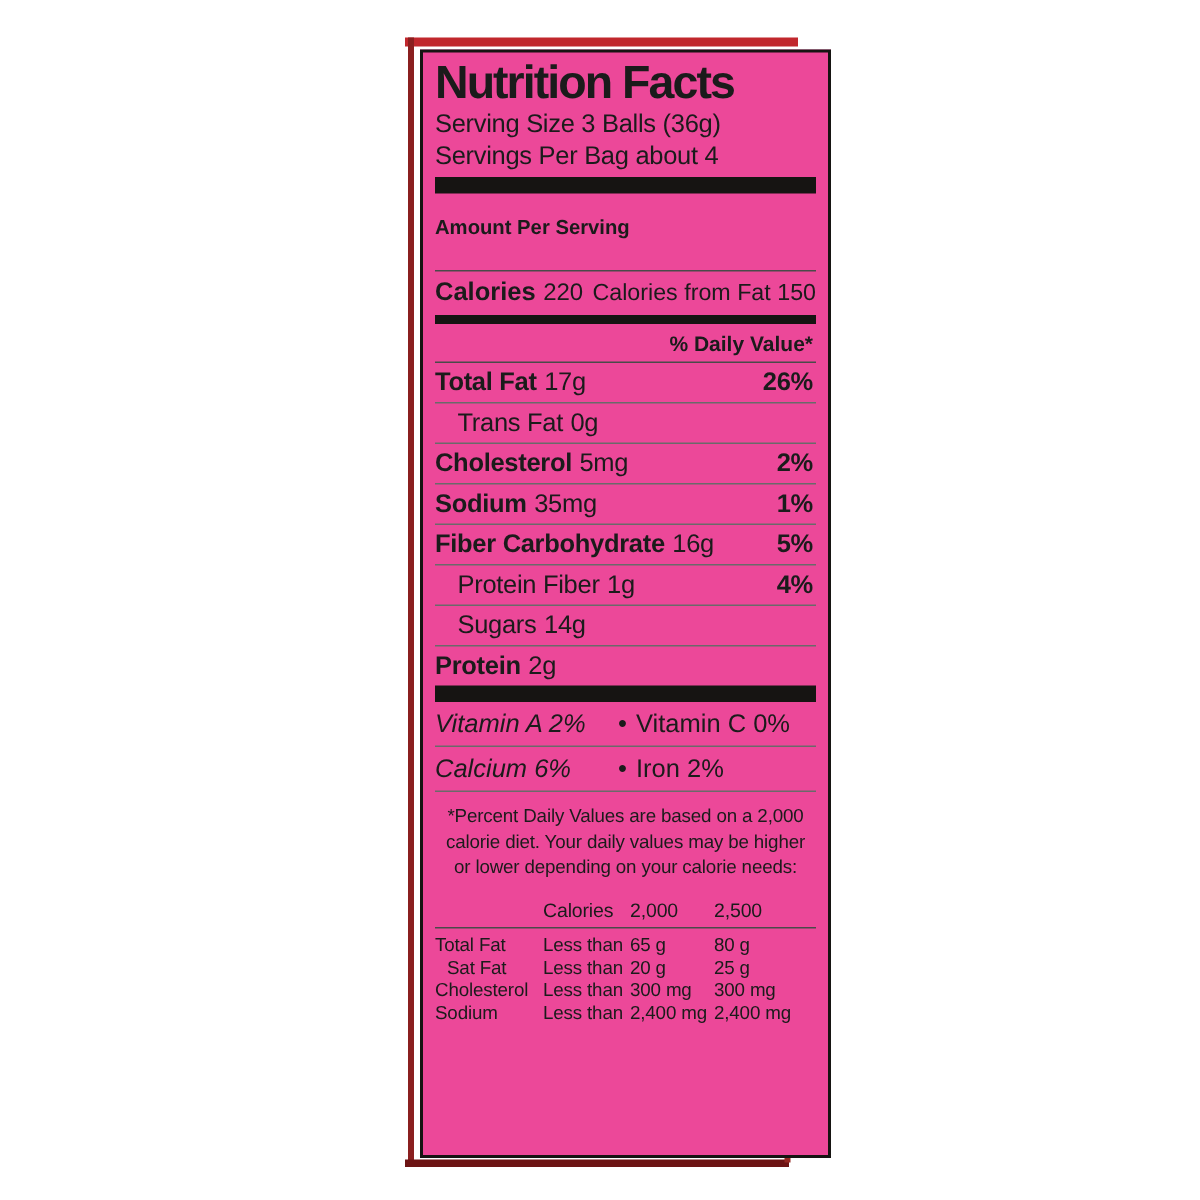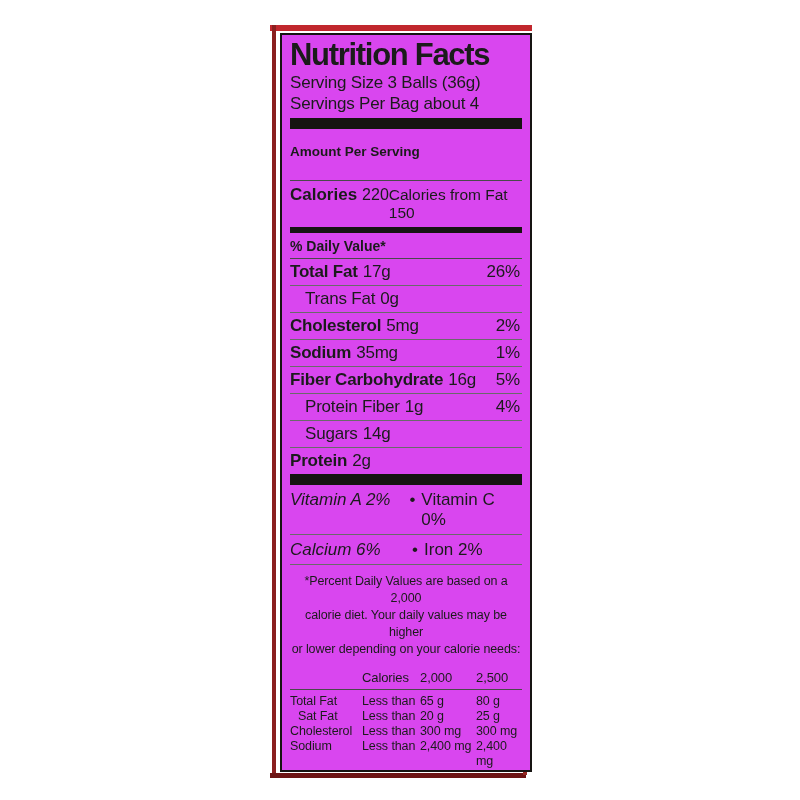--- a/index.html
+++ b/index.html
@@ -7,47 +7,47 @@
   .scene{position:absolute;inset:0;}
 
   
   .edge{position:absolute;}
   .edge-top{left:270px;top:25px;width:262px;height:6px;}
   .edge-left{left:272px;top:25px;width:4px;height:752px;}
   .edge-bottom{left:270px;top:773px;width:256px;height:5px;}
   .edge-right{left:523px;top:588px;width:4px;height:187px;}
 
   .label{
-    position:absolute;left:280px;top:33px;width:252px;height:739px;
-    background:#d946ef;border:2px solid #161412;box-sizing:border-box;
+    position:absolute;left:280px;top:33px;width:274px;height:739px;
+    background:#ec4899;border:2px solid #161412;box-sizing:border-box;
     padding:3px 8px 0 8px;
   }
 
   .title{font-size:31px;font-weight:bold;letter-spacing:-1.3px;line-height:34px;white-space:nowrap;}
   .serving{font-size:17px;line-height:21px;letter-spacing:-0.2px;}
 
   .bar{background:#161412;}
   .bar-thick{height:11px;margin-top:4px;}
   .bar-mid{height:6px;}
 
   .aps{font-size:13.5px;font-weight:bold;margin-top:15px;padding-bottom:21px;border-bottom:1px solid #4a4a4a;}
 
   .cal-row{display:flex;align-items:baseline;font-size:16px;padding:4px 0 5px 0;}
   .cal-row .cl{font-weight:bold;font-size:17px;}
   .cal-row .cv{margin-left:5px;}
   .cal-row .cff{margin-left:auto;font-size:15.5px;}
 
-  .dv-head{font-size:14px;font-weight:bold;padding:5px 2px 4px 0;border-bottom:1px solid #4a4a4a;}
+  .dv-head{font-size:14px;font-weight:bold;text-align:right;padding:5px 2px 4px 0;border-bottom:1px solid #4a4a4a;}
 
   .row{display:flex;align-items:baseline;font-size:17px;letter-spacing:-0.2px;padding:4px 0 4px 0;border-bottom:1px solid #6a6a6a;line-height:18px;}
   .row.last{border-bottom:none;}
   .row .nm{white-space:nowrap;}
   .row .nm.b{font-weight:bold;}
   .row .amt{margin-left:5px;}
-  .row .dv{margin-left:auto;font-weight:normal;padding-right:2px;}
+  .row .dv{margin-left:auto;font-weight:bold;padding-right:2px;}
   .row.ind{padding-left:15px;}
 
   .vrow{display:flex;align-items:baseline;font-size:17px;padding:5px 0 4px 0;border-bottom:1px solid #6a6a6a;}
   .vrow .vleft{display:inline-block;width:118px;font-style:italic;}
   .vrow .vbul{width:14px;text-align:center;}
   .vrow .vright{margin-left:2px;}
 
   .foot{font-size:12.5px;line-height:17px;margin-top:8px;letter-spacing:-0.1px;text-align:center;}
 
   .tbl{font-size:12.5px;margin-top:12px;letter-spacing:-0.1px;}

